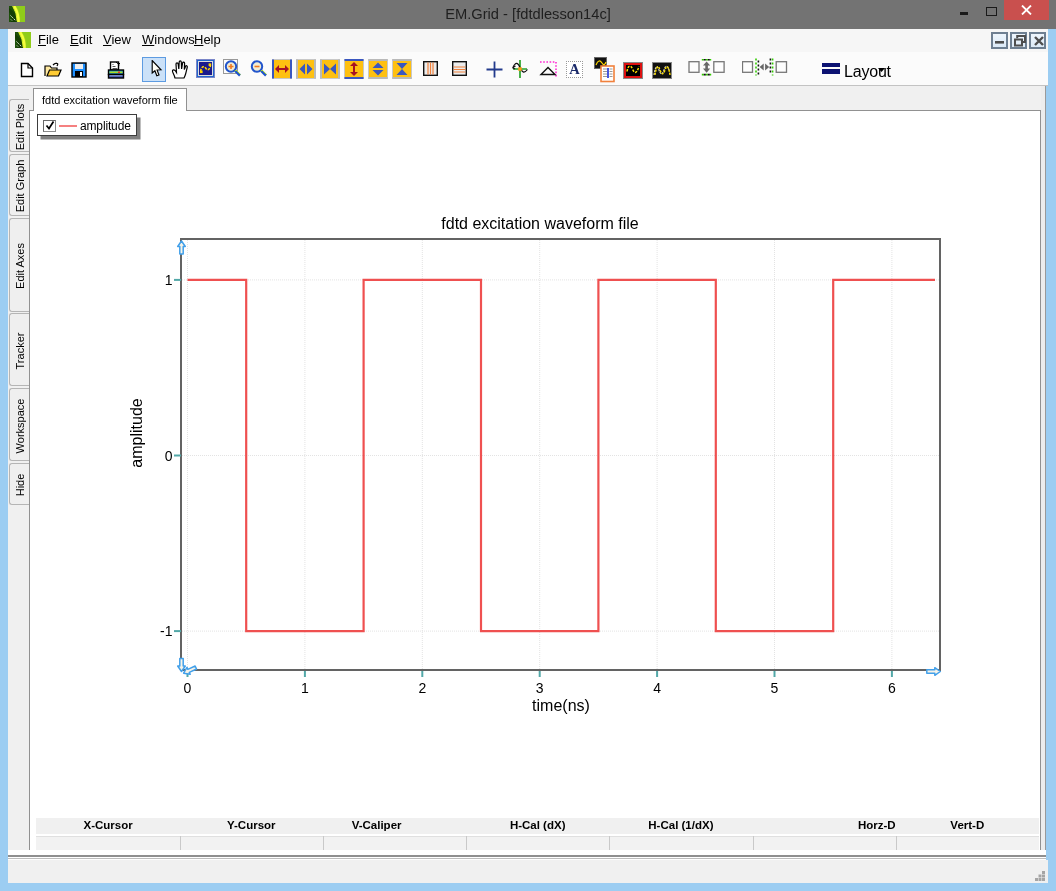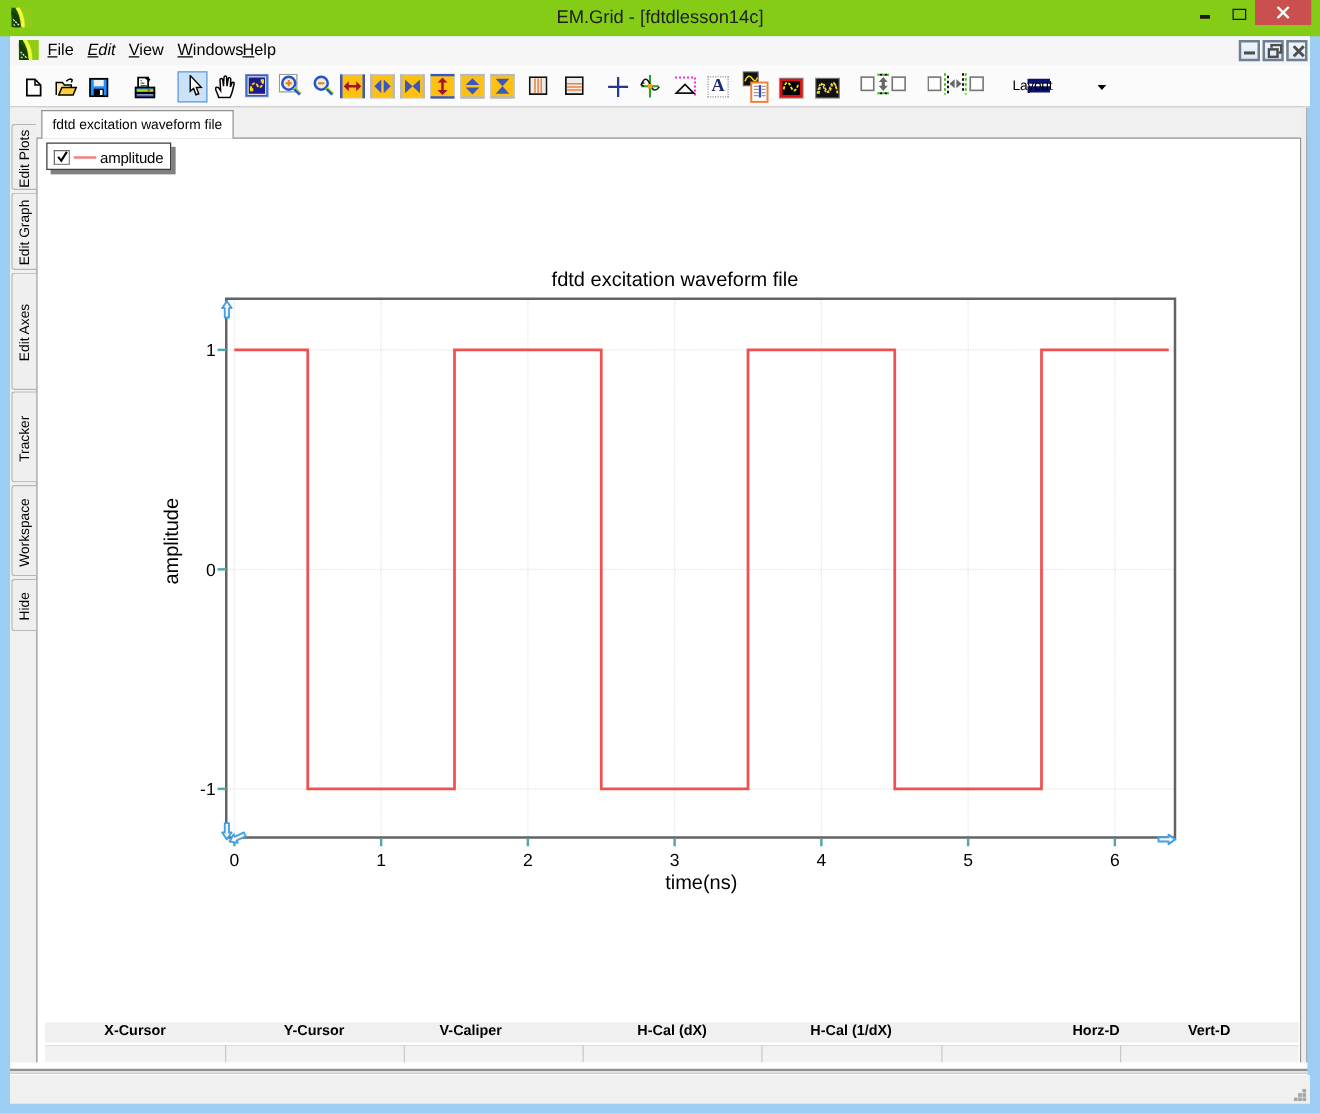--- a/index.html
+++ b/index.html
@@ -3,21 +3,21 @@
 <meta charset="utf-8">
 <style>
   * { margin:0; padding:0; box-sizing:border-box; }
   html,body { width:1056px; height:891px; overflow:hidden; }
   body { font-family:"Liberation Sans", sans-serif; position:relative; background:#9ccdf2; }
   .abs { position:absolute; }
 </style>
 </head>
 <body>
 
-<div class="abs" id="titlebar" style="left:0;top:0;width:1056px;height:29px;background:#84cc16;">
+<div class="abs" id="titlebar" style="left:0;top:0;width:1056px;height:29px;background:#737373;">
   <div class="abs" style="left:9px;top:6px;width:16px;height:16px;">
     <svg width="16" height="16" viewBox="0 0 16 16">
         <rect width="16" height="16" fill="#a8d41e"></rect>
         <path d="M16 0 L16 16 L11 16 Q12 7 7 0 Z" fill="#8fcc1a"></path>
         <path d="M0 0 L4 0 Q8 6 8.5 16 L0 16 Z" fill="#1c4f0a"></path>
         <path d="M0 2 Q5 5 6.5 10 Q7.5 13 7 16 L2 16 Q4 10 0 6 Z" fill="#143d05"></path>
         <path d="M5 0 Q9.5 7 9.5 16" stroke="#f4ff3e" stroke-width="2.6" fill="none"></path>
         <path d="M3.6 0 Q8 6.5 8.2 15" stroke="#dff22e" stroke-width="1" fill="none"></path>
         <path d="M1.5 9.5 l1.2 1.2 M3.2 11.2 l1.2 1.2 M5 13 l1.2 1.2 M2 13.5 l1 1" stroke="#e8f0e0" stroke-width="0.9"></path>
       </svg>
@@ -39,21 +39,21 @@
         <path d="M16 0 L16 16 L11 16 Q12 7 7 0 Z" fill="#8fcc1a"></path>
         <path d="M0 0 L4 0 Q8 6 8.5 16 L0 16 Z" fill="#1c4f0a"></path>
         <path d="M0 2 Q5 5 6.5 10 Q7.5 13 7 16 L2 16 Q4 10 0 6 Z" fill="#143d05"></path>
         <path d="M5 0 Q9.5 7 9.5 16" stroke="#f4ff3e" stroke-width="2.6" fill="none"></path>
         <path d="M3.6 0 Q8 6.5 8.2 15" stroke="#dff22e" stroke-width="1" fill="none"></path>
         <path d="M1.5 9.5 l1.2 1.2 M3.2 11.2 l1.2 1.2 M5 13 l1.2 1.2 M2 13.5 l1 1" stroke="#e8f0e0" stroke-width="0.9"></path>
       </svg>
   </div>
   <div class="abs" style="left:0;top:0;height:23px;font-size:13px;color:#000;line-height:22px;">
     <span class="abs" style="left:30px;"><u>F</u>ile</span>
-    <span class="abs" style="left:62px;font-style:italic;"><u>E</u>dit</span>
+    <span class="abs" style="left:62px;"><u>E</u>dit</span>
     <span class="abs" style="left:95px;"><u>V</u>iew</span>
     <span class="abs" style="left:134px;"><u>W</u>indows</span>
     <span class="abs" style="left:186px;"><u>H</u>elp</span>
   </div>
 
   <div class="abs" style="left:983px;top:3px;width:17px;height:17px;border:2px solid #6e7f91;background:linear-gradient(#eef5fc,#dceaf7);"></div>
   <div class="abs" style="left:1002px;top:3px;width:17px;height:17px;border:2px solid #6e7f91;background:linear-gradient(#eef5fc,#dceaf7);"></div>
   <div class="abs" style="left:1021px;top:3px;width:17px;height:17px;border:2px solid #6e7f91;background:linear-gradient(#eef5fc,#dceaf7);"></div>
   <svg class="abs" style="left:987px;top:12px" width="10" height="3" viewBox="0 0 10 3">
       <rect width="9" height="2.6" fill="#4e4e4e"></rect>
@@ -221,21 +221,21 @@
   <svg class="abs" style="left:734px;top:4px" width="54" height="20" viewBox="0 0 54 20">
       <rect x="0.5" y="5.7" width="10" height="10.6" fill="#fdfdfd" stroke="#777" stroke-width="1.3"></rect>
       <rect x="34.2" y="5.7" width="10.3" height="10.6" fill="#fdfdfd" stroke="#777" stroke-width="1.3"></rect>
       <path d="M14 2.5 V19.5 M30.6 2.5 V19.5" stroke="#33cc00" stroke-width="1.6" stroke-dasharray="2,2"></path>
       <path d="M16.4 4.5 V19.5 M28.4 2.5 V17.5" stroke="#111" stroke-width="1.6" stroke-dasharray="2,2"></path>
       <path d="M17.6 11 L21.7 7.4 V9.7 H23.1 V12.3 H21.7 V14.6 Z M27.2 11 L23.1 7.4 V9.7 H21.7 V12.3 H23.1 V14.6 Z" fill="#676767"></path>
     </svg>
 
   <div class="abs" style="left:814px;top:11px;width:17.5px;height:4.4px;background:#0c1272;"></div>
   <div class="abs" style="left:814px;top:17px;width:17.5px;height:4.6px;background:#0c1272;"></div>
-  <div class="abs" style="left:802px;top:10.5px;font-size:11px;letter-spacing:-0.2px;color:#000;">Layout</div>
+  <div class="abs" style="left:836px;top:10.5px;font-size:16px;letter-spacing:-0.2px;color:#000;">Layout</div>
   <svg class="abs" style="left:870px;top:15.5px" width="7" height="4" viewBox="0 0 7 4">
       <path d="M0 0 H7 L3.5 4 Z" fill="#000"></path>
     </svg>
 </div>
 
 <div class="abs" style="left:8px;top:86px;width:1038px;height:24px;background:#f0f0f0;"></div>
 <div class="abs" style="left:8px;top:86px;width:21px;height:773px;background:#f0f0f0;"></div>
 
 <div class="abs" style="left:29px;top:110px;width:1012px;height:746px;background:#fff;border:1px solid #919191;border-bottom:2px solid #919191;"></div>
 

